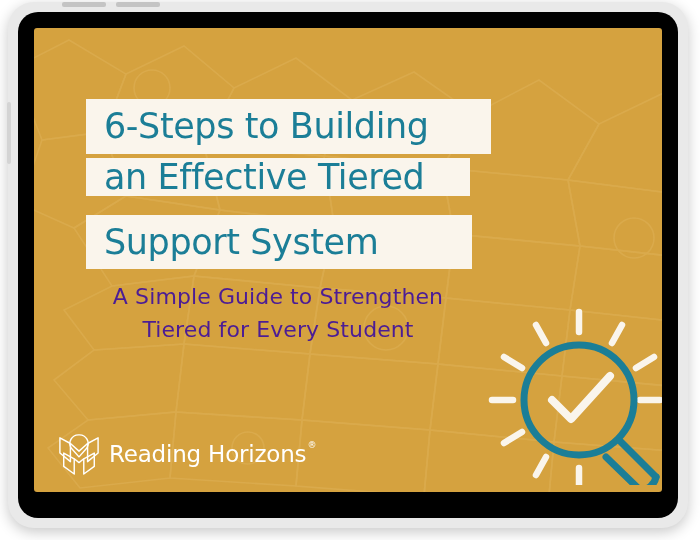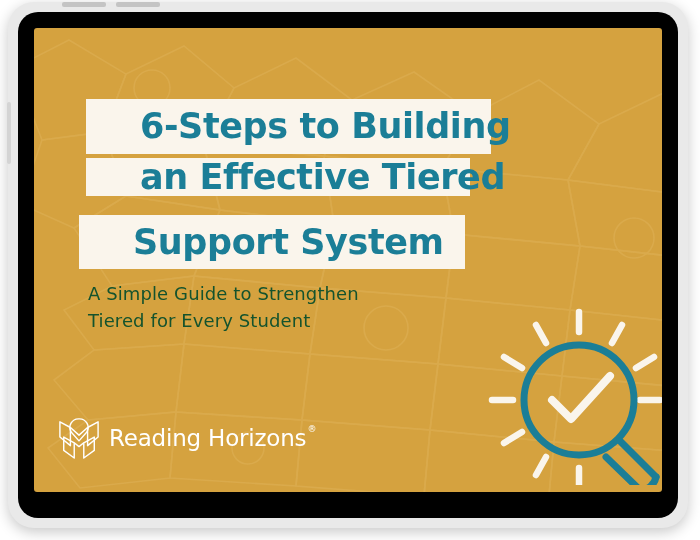--- a/index.html
+++ b/index.html
@@ -90,60 +90,60 @@
     position: absolute;
     background: #faf5ec;
     display: flex;
     align-items: center;
     padding-left: 18px;
     box-sizing: border-box;
   }
   .band span {
     color: #1b7e97;
     font-family: "DejaVu Sans", sans-serif;
-    font-weight: 700;
+    font-weight: 400;
     font-size: 35px;
     letter-spacing: -0.4px;
     white-space: nowrap;
     line-height: 1;
-    margin-left: 36px;
   }
   #band1 { left: 52px; top: 71px; width: 405px; height: 55px; }
   #band2 { left: 52px; top: 130px; width: 384px; height: 38px; }
-  #band3 { left: 45px; top: 187px; width: 386px; height: 54px; text-align: right; }
+  #band3 { left: 52px; top: 187px; width: 386px; height: 54px; text-align: right; }
 
   
   #subtitle {
     position: absolute;
     left: 54px;
     top: 252px;
     width: 380px;
-    color: #14532d;
+    color: #4c1d95;
     font-family: "DejaVu Sans", sans-serif;
-    font-size: 18px;
+    font-size: 22px;
     line-height: 1.52;
     font-weight: 400;
     letter-spacing: 0.1px;
+    text-align: center;
   }
   #subtitle .ln { display: block; }
 
   
   #magnifier {
     position: absolute;
     left: 440px;
     top: 272px;
     width: 190px;
     height: 185px;
   }
 
   
   #logo {
     position: absolute;
     left: 24px;
-    top: 388px;
+    top: 404px;
     display: flex;
     align-items: center;
     gap: 9px;
   }
   #logo-mark { width: 42px; height: 44px; display: block; }
   #logo-text {
     color: #ffffff;
     font-family: "DejaVu Sans", sans-serif;
     font-size: 23px;
     font-weight: 400;

